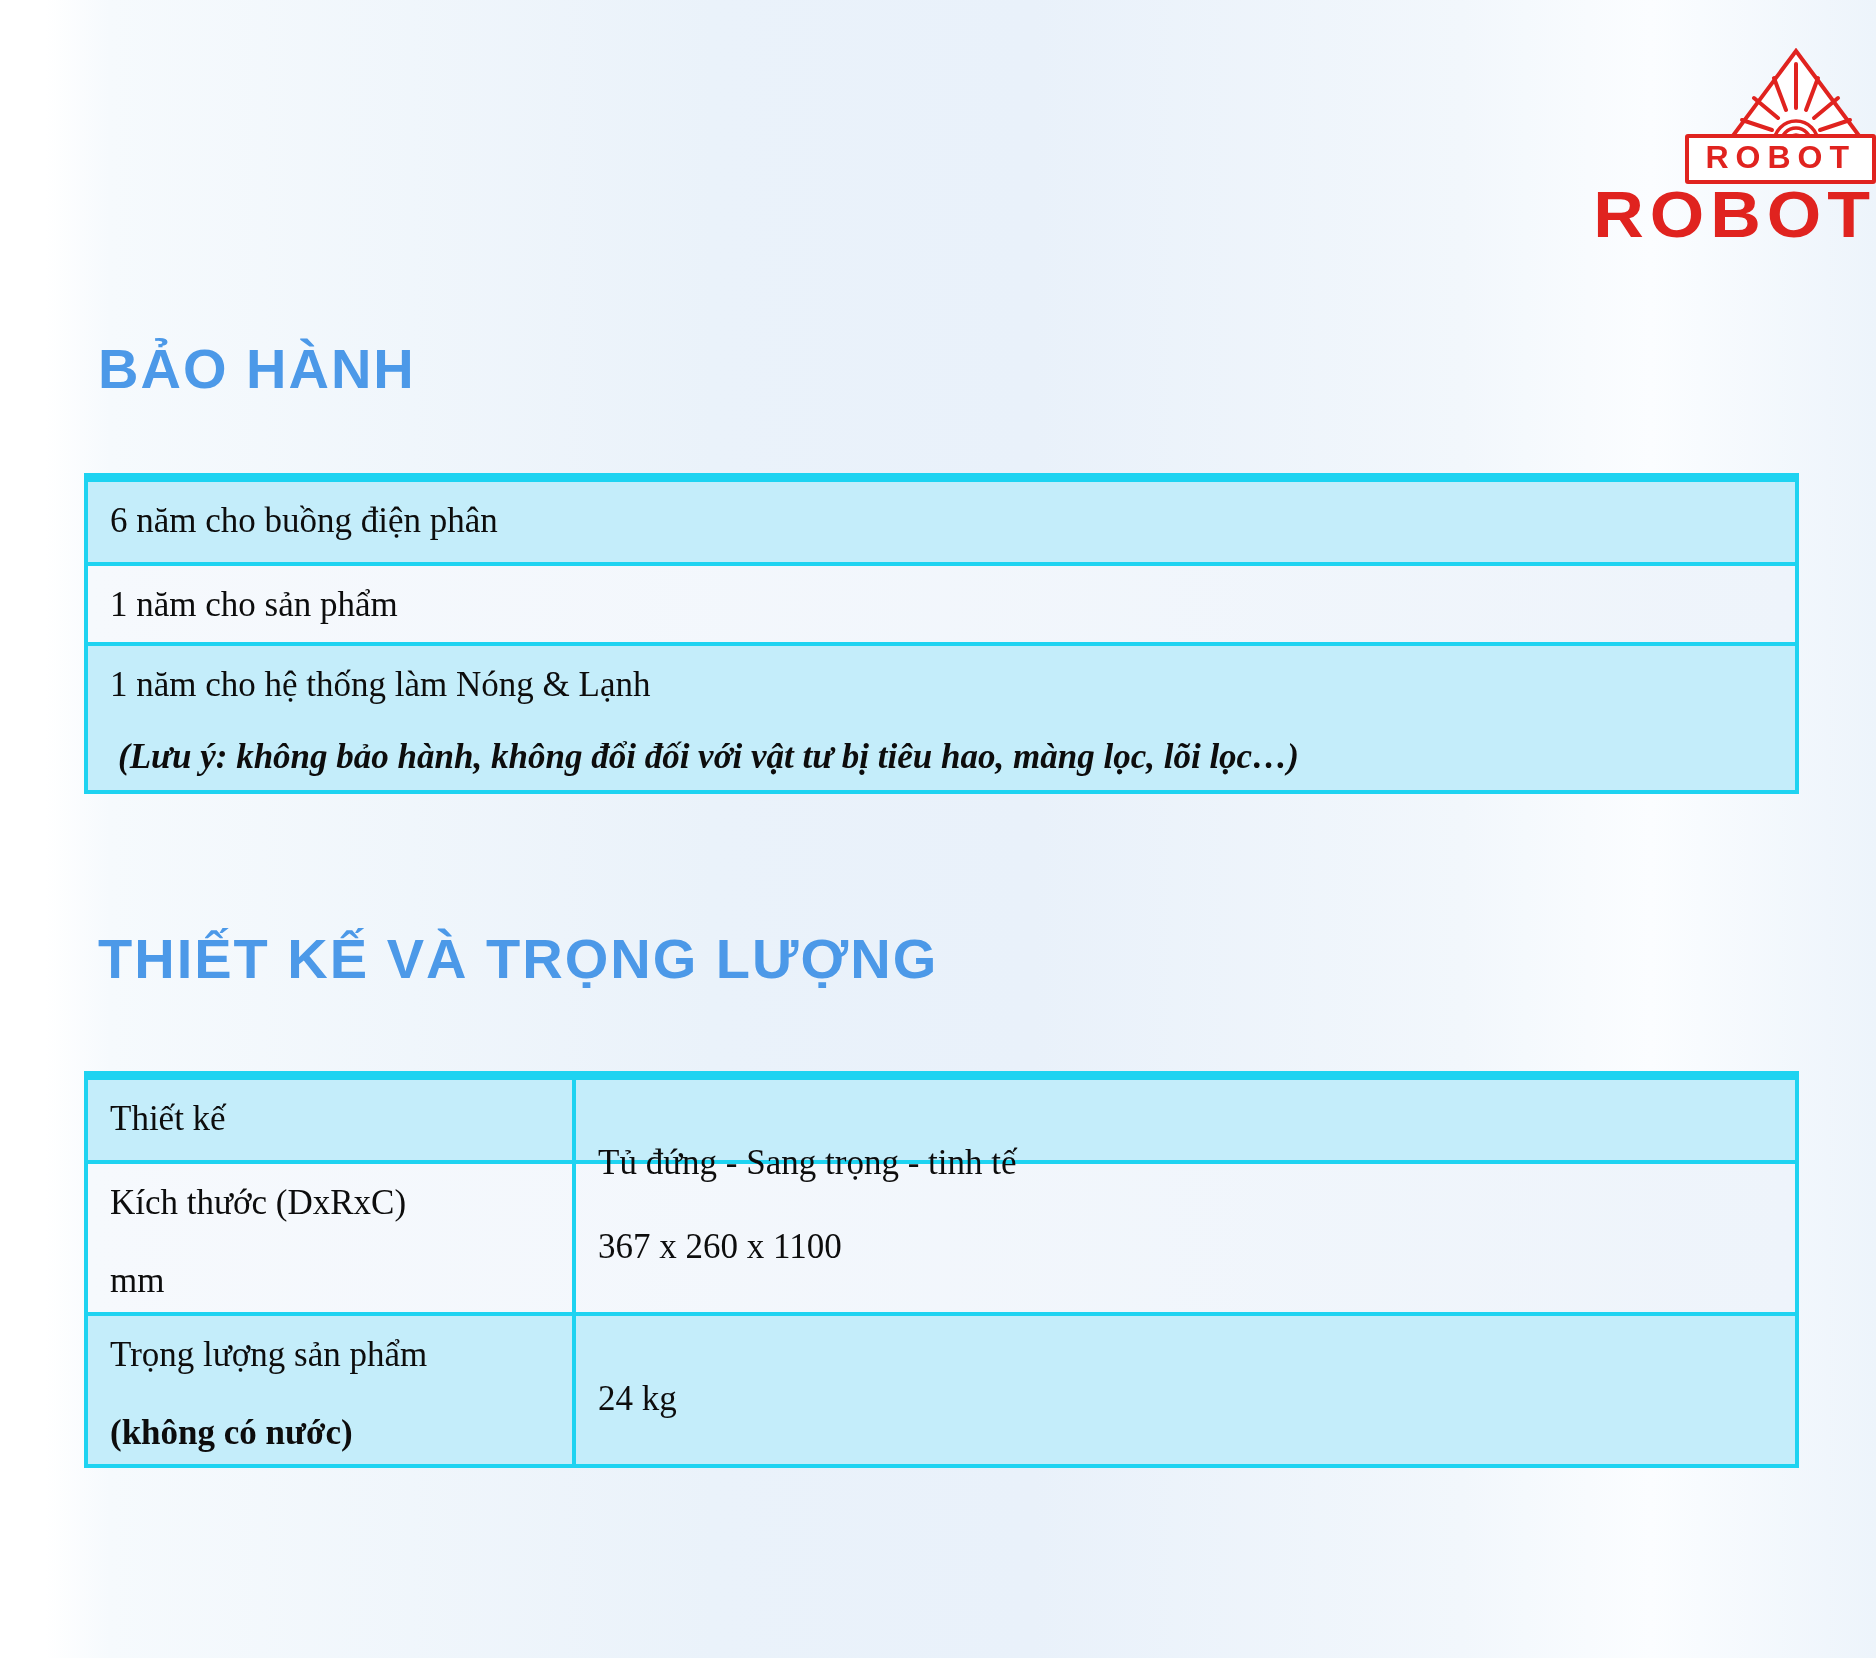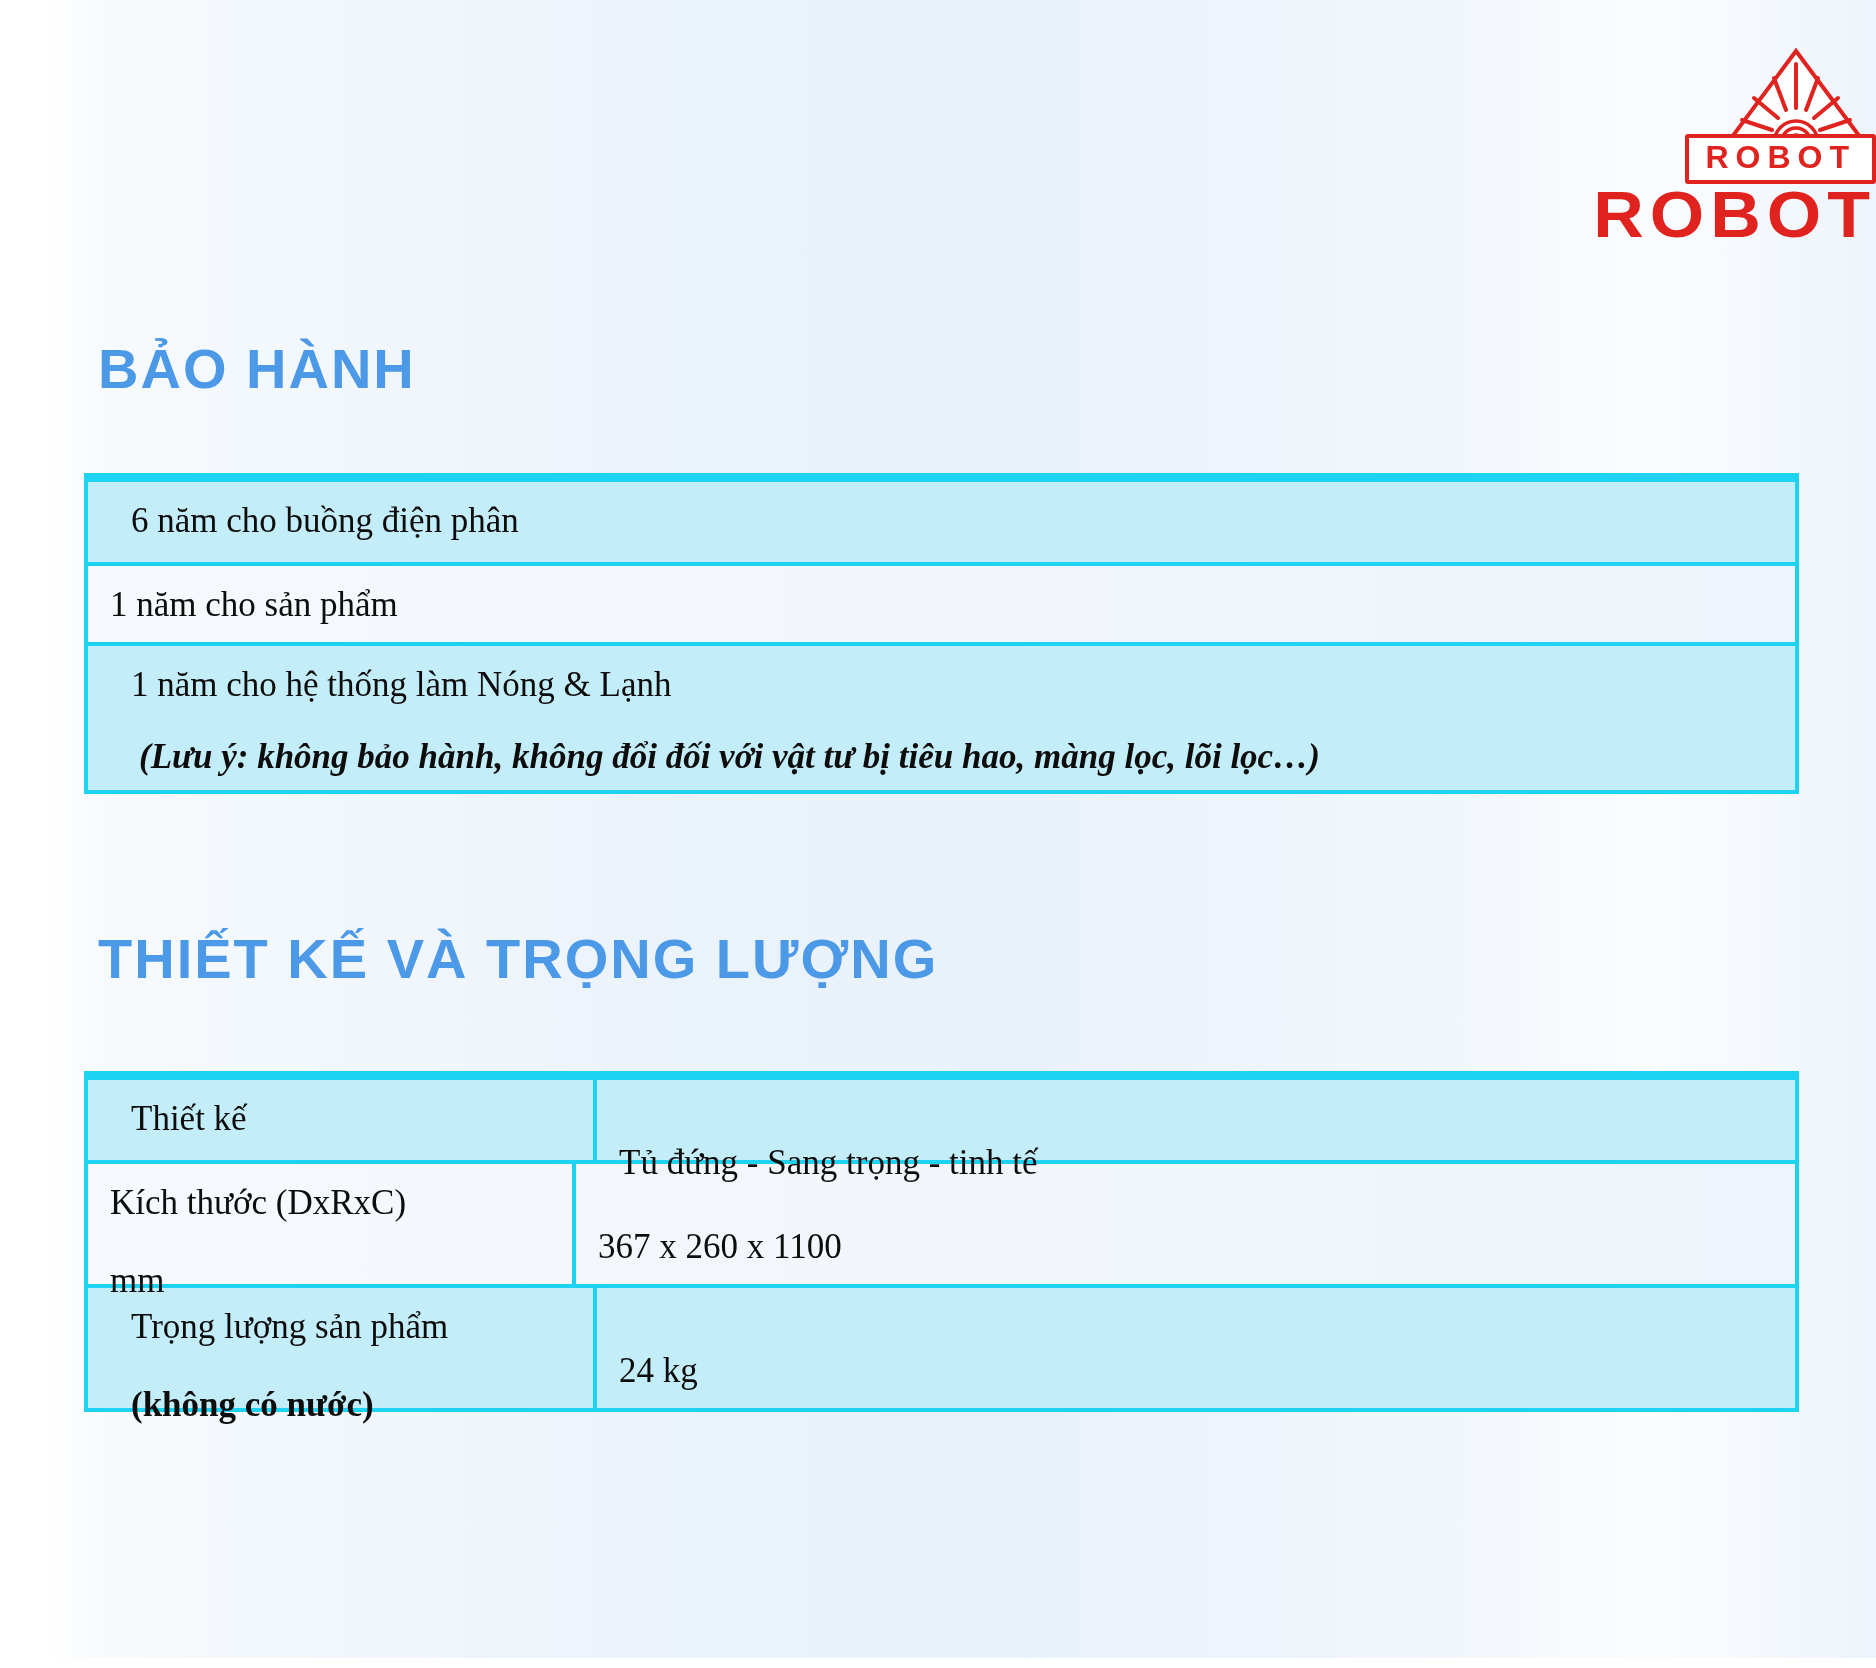--- a/index.html
+++ b/index.html
@@ -85,24 +85,24 @@
     border:4px solid var(--tborder);
     border-top-width:9px;
     font-family:"Liberation Serif", serif;
     font-size:35px;
     color:var(--ink);
   }
   .t-warranty{top:473px;}
   .t-design{top:1071px;}
   .t-row{display:flex;}
   .t-row + .t-row{border-top:4px solid var(--tborder);}
-  .bg-cyan{background:var(--cyan-cell);padding-left:21px;}
+  .bg-cyan{background:var(--cyan-cell);}
   .bg-light{background:linear-gradient(90deg,#f6f9fd, #eef4fb);}
   .h-single{height:80px;}
-  .h-double{height:124px;}
+  .h-double{height:152px;}
   .t-warranty .h-double{height:148px;font-family:Liberation Serif, serif;}
   .cell{padding:16px 22px;line-height:1.3;}
   .cell-full{width:100%;}
   .cell-label{
     width:488px;flex:0 0 488px;
     border-right:4px solid var(--tborder);
   }
   .cell-value{flex:1;margin-top:44px;}
   .line2{display:block;margin-top:32px;}
   .line2:empty{display:none;}

